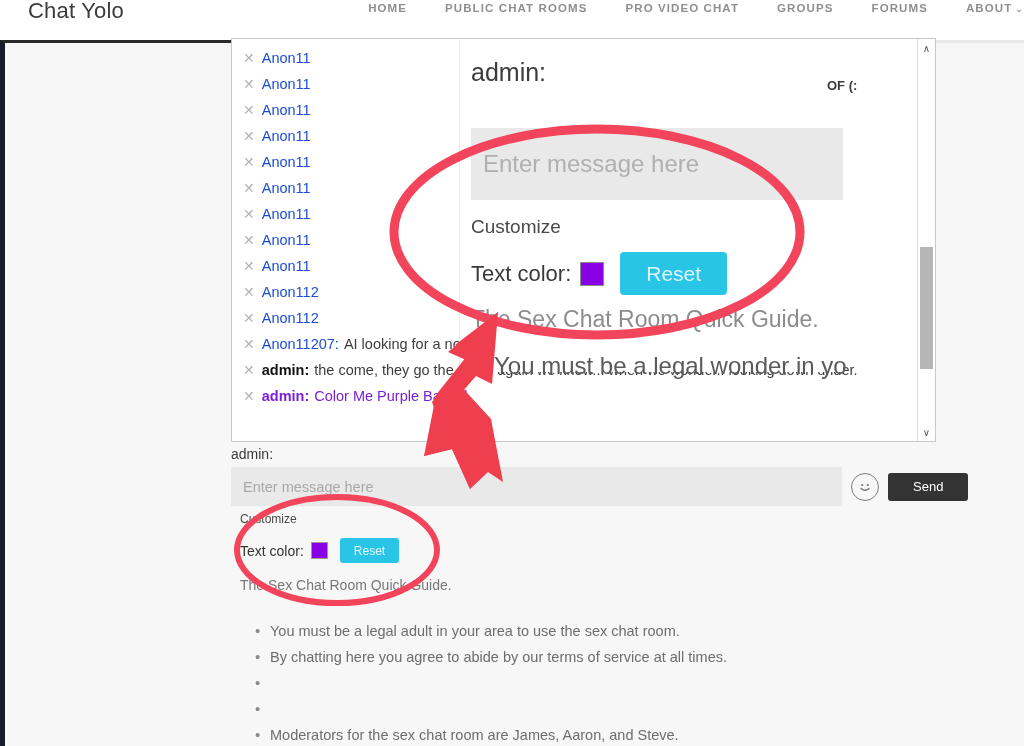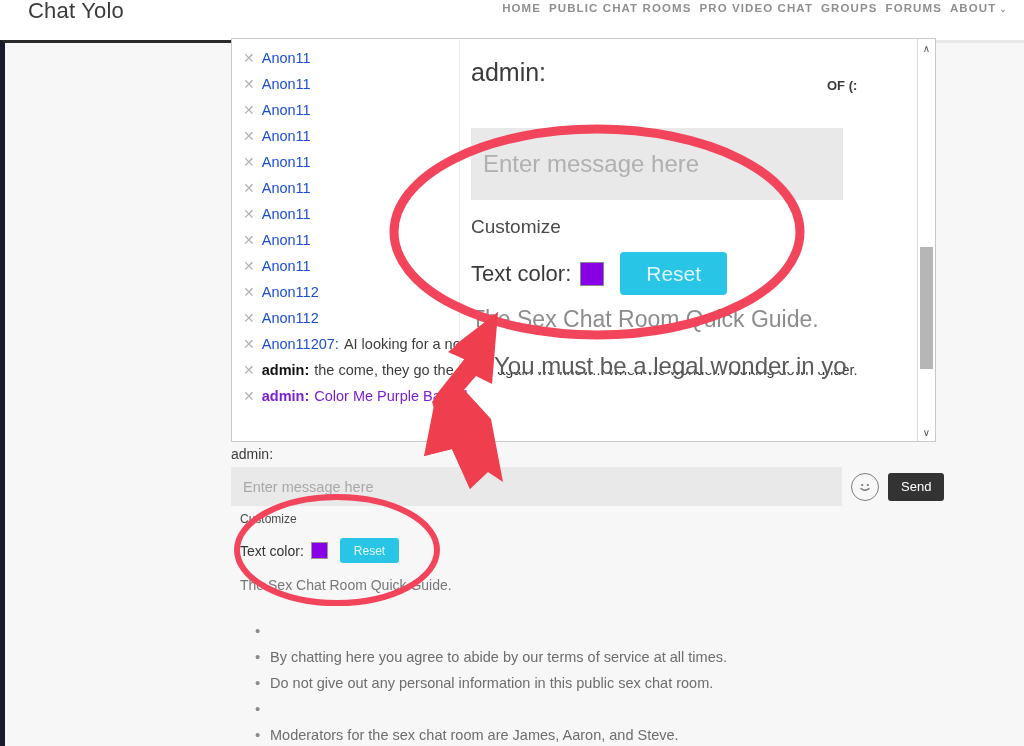--- a/index.html
+++ b/index.html
@@ -16,22 +16,22 @@
     position:absolute;left:0;top:0;width:1024px;height:32px;
     background:#ffffff;
   }
   #brand{
     position:absolute;left:28px;top:-2px;
     font-size:22px;color:#3b3b3b;font-weight:400;
     letter-spacing:.2px;
     font-family:"Liberation Sans", sans-serif;
   }
   #main-nav{
-    position:absolute;right:16px;top:2px;
-    display:flex;align-items:flex-start;gap:8px;
+    position:absolute;right:0;top:2px;
+    display:flex;align-items:flex-start;gap:38px;
   }
   #main-nav .nav-link{
     font-size:11.5px;letter-spacing:1.1px;font-weight:700;
     color:#8f8f93;text-transform:uppercase;white-space:nowrap;
     cursor:pointer;
   }
   #main-nav .nav-link .caret{font-size:9px;margin-left:3px;color:#a0a0a4;}
 
   
   #page-frame{
@@ -100,21 +100,21 @@
     font-size:14.5px;font-family:"Liberation Sans", sans-serif;color:#555;
   }
   #message-input::placeholder{color:#a8a8a8;}
   #emoji-button{
     width:26px;height:26px;border-radius:50%;border:1.6px solid #7c7c7c;
     display:flex;align-items:center;justify-content:center;cursor:pointer;
     flex:0 0 auto;
   }
   #send-button{
     background:#333333;color:#ffffff;border:none;border-radius:3px;
-    height:28px;padding:0 13px;font-size:13px;cursor:pointer;
+    height:28px;padding:0 25px;font-size:13px;cursor:pointer;
     font-family:"Liberation Sans", sans-serif;flex:0 0 auto;
   }
 
   
   #customize{position:absolute;left:240px;top:512px;width:420px;}
   #customize-title{font-size:12px;color:#4a4a4a;margin-bottom:12px;}
   #textcolor-row{display:flex;align-items:center;gap:7px;}
   #textcolor-label{font-size:14px;color:#333;}
   #color-swatch{
     width:17px;height:17px;background:#8800e6;border:1px solid #9a9a9a;
@@ -310,28 +310,28 @@
     <span id="textcolor-label">Text color:</span>
     <span id="color-swatch"></span>
     <button id="reset-button">Reset</button>
   </div>
   <div id="quick-guide-link">The Sex Chat Room Quick Guide.</div>
 </div>
 
 <div id="rules">
     <div class="rule-item">
       <span class="rule-bullet">•</span>
+      <span>You must be a legal adult in your area to use the sex chat room.</span>
     </div>
     <div class="rule-item">
       <span class="rule-bullet">•</span>
       <span>By chatting here you agree to abide by our terms of service at all times.</span>
     </div>
     <div class="rule-item">
       <span class="rule-bullet">•</span>
-      <span>Do not give out any personal information in this public sex chat room.</span>
     </div>
     <div class="rule-item">
       <span class="rule-bullet">•</span>
     </div>
     <div class="rule-item">
       <span class="rule-bullet">•</span>
       <span>Moderators for the sex chat room are James, Aaron, and Steve.</span>
     </div>
   </div>
 

